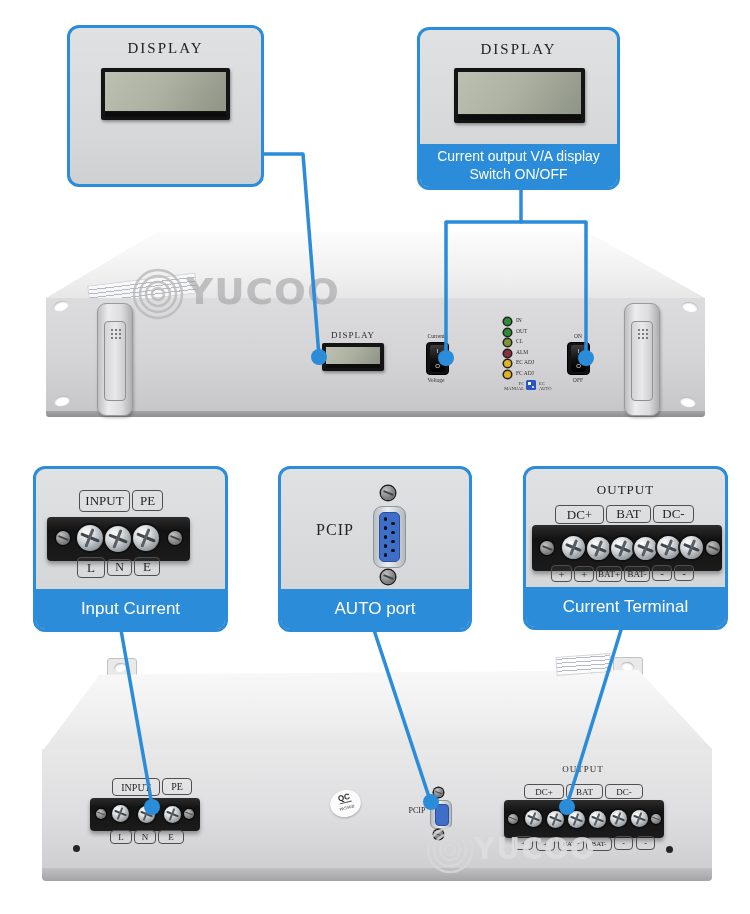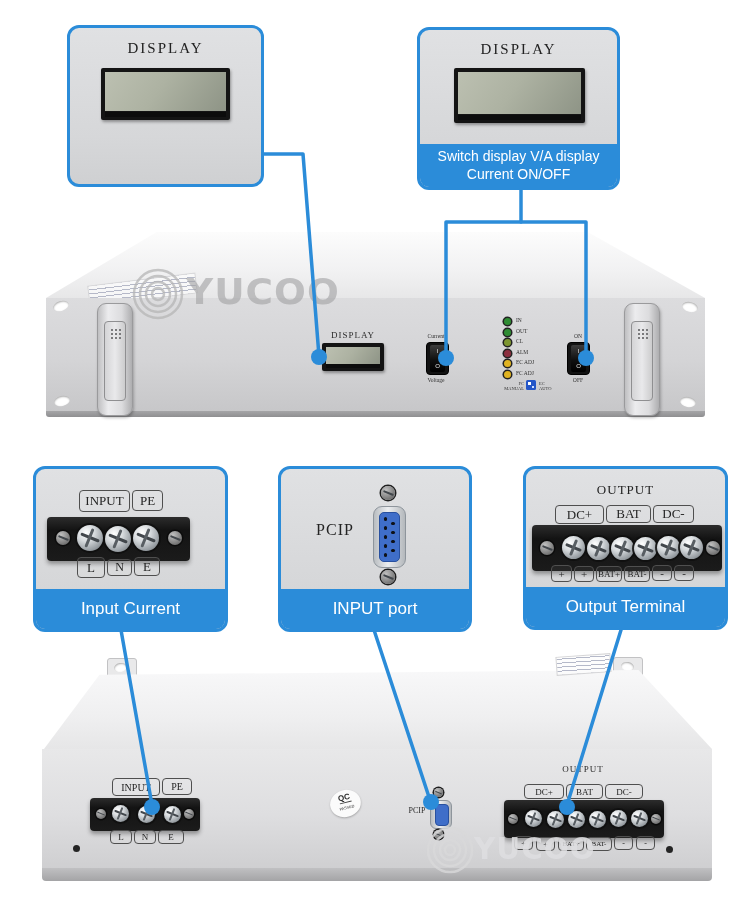--- a/index.html
+++ b/index.html
@@ -303,22 +303,22 @@
     </div>
   </div>
 
   <div class="callout" style="left:417px;top:27px;width:203px;height:163px;">
     <div class="ctitle" style="top:11px;font-size:15px;">DISPLAY</div>
     <div class="lcdframe" style="left:34px;top:38px;width:131px;height:55px;">
       <div class="lcdscreen"></div>
       <div class="lcdbar"></div>
     </div>
     <div class="banner" style="height:43px;font-size:14px;">
-      <div>Switch display V/A display</div>
-      <div>Current ON/OFF</div>
+      <div>Current output V/A display</div>
+      <div>Switch ON/OFF</div>
     </div>
   </div>
 
   <div class="callout" style="left:33px;top:466px;width:195px;height:166px;">
     <div class="lblbox" style="left:43px;top:21px;width:51px;height:22px;font-size:13px;">INPUT</div>
     <div class="lblbox" style="left:96px;top:21px;width:31px;height:21px;font-size:13px;">PE</div>
     <div class="tblock" style="left:11px;top:48px;width:143px;height:44px;">
       <div class="endscrew" style="left:9px;top:14px;width:14px;height:14px;">
           <div class="slot"></div>
         </div>
@@ -362,21 +362,21 @@
         <div class="pin" style="left:11px;top:8.5px;"></div>
         <div class="pin" style="left:11px;top:17.5px;"></div>
         <div class="pin" style="left:11px;top:26.5px;"></div>
         <div class="pin" style="left:11px;top:35.5px;"></div>
       </div>
     </div>
     <div class="endscrew" style="left:100px;top:101px;width:14px;height:14px;">
         <div class="slot"></div>
       </div>
     <div class="banner" style="height:40px;font-size:17px;">
-      <div>INPUT port</div>
+      <div>AUTO port</div>
     </div>
   </div>
 
   <div class="callout" style="left:523px;top:466px;width:205px;height:164px;">
     <div class="ctitle" style="top:13px;font-size:13px;letter-spacing:1px;">OUTPUT</div>
     <div class="lblbox" style="left:29px;top:36px;width:49px;height:19px;font-size:13px;">DC+</div>
     <div class="lblbox" style="left:80px;top:36px;width:45px;height:18px;font-size:13px;">BAT</div>
     <div class="lblbox" style="left:127px;top:36px;width:41px;height:18px;font-size:13px;">DC-</div>
     <div class="tblock" style="left:6px;top:56px;width:190px;height:46px;">
       <div class="endscrew" style="left:8px;top:16px;width:14px;height:14px;">
@@ -410,17 +410,17 @@
           <div class="slot"></div>
         </div>
     </div>
     <div class="lblbox" style="left:25px;top:96px;width:21px;height:17px;font-size:11px;">+</div>
     <div class="lblbox" style="left:48px;top:97px;width:20px;height:16px;font-size:11px;">+</div>
     <div class="lblbox" style="left:70px;top:97px;width:26px;height:16px;font-size:9px;">BAT+</div>
     <div class="lblbox" style="left:98px;top:97px;width:26px;height:16px;font-size:9px;">BAT-</div>
     <div class="lblbox" style="left:126px;top:96px;width:20px;height:16px;font-size:11px;">-</div>
     <div class="lblbox" style="left:148px;top:96px;width:20px;height:16px;font-size:11px;">-</div>
     <div class="banner" style="height:40px;font-size:17px;">
-      <div>Output Terminal</div>
+      <div>Current Terminal</div>
     </div>
   </div>
 
 </div>
 
 </body></html>

